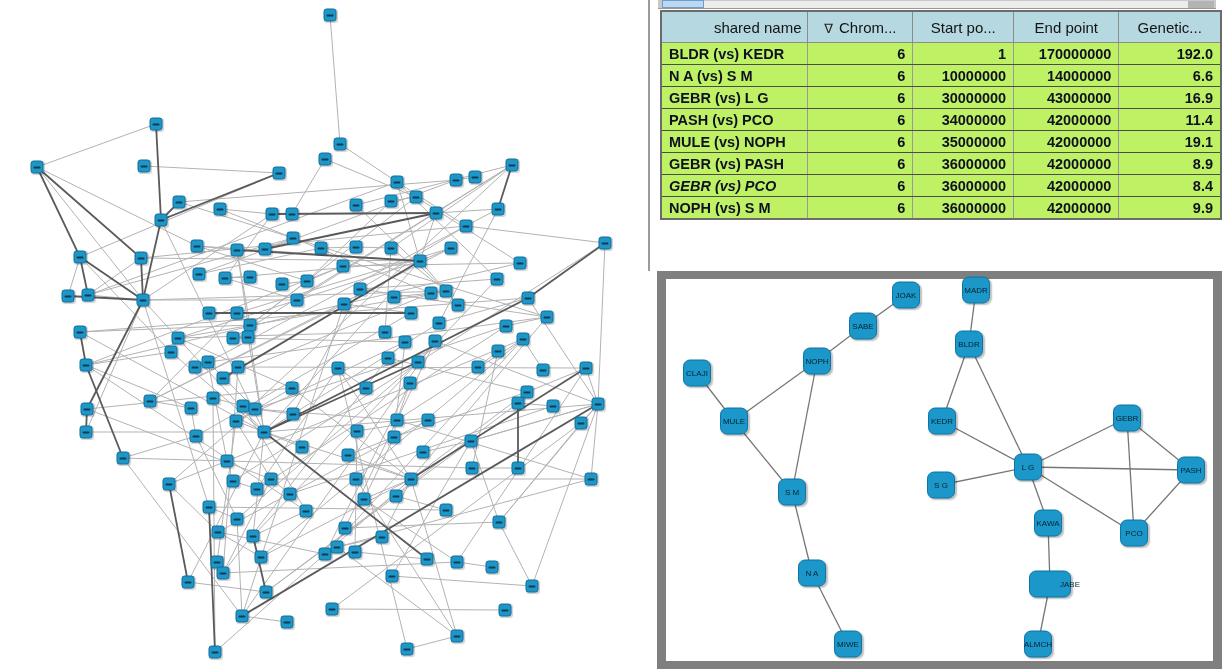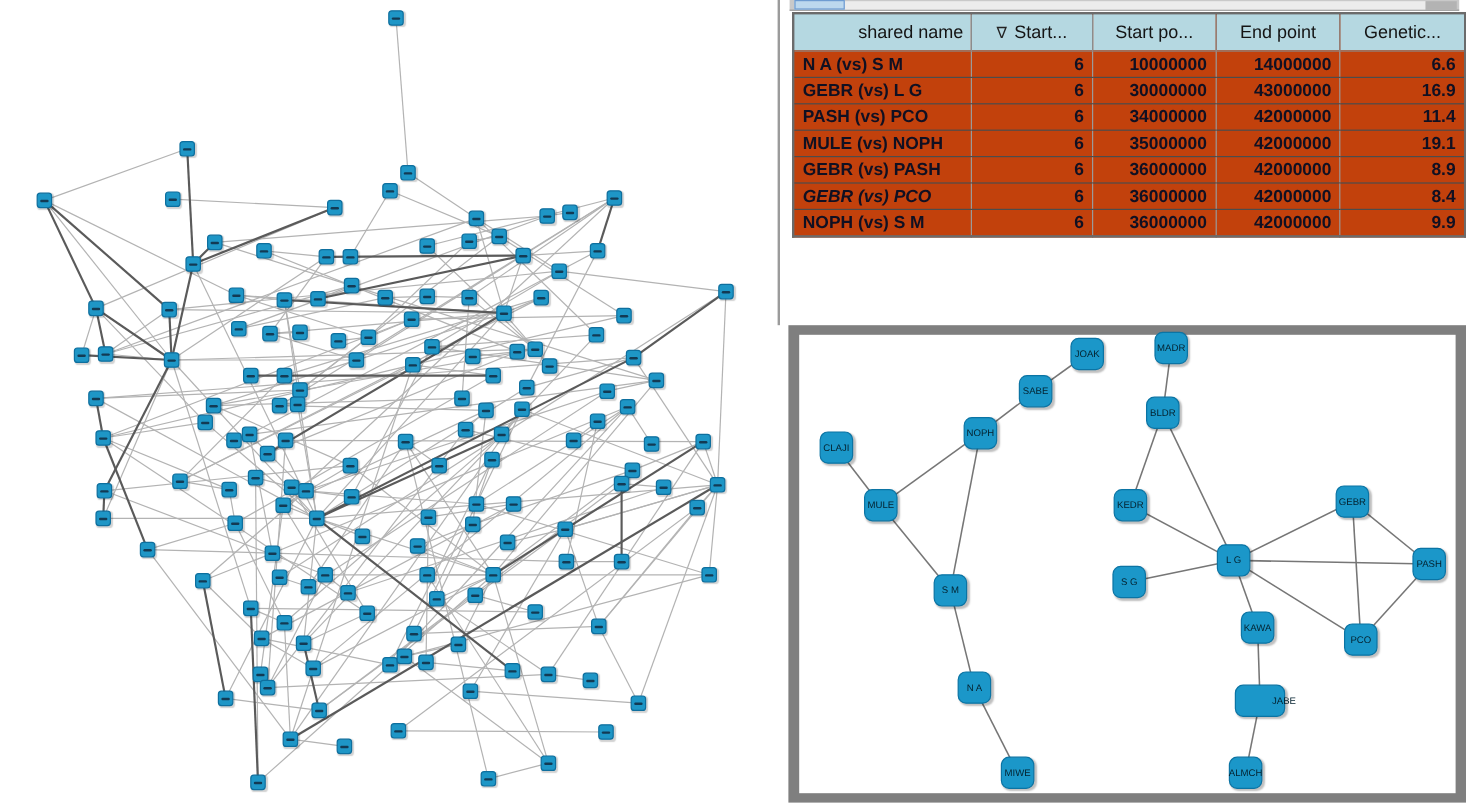--- a/index.html
+++ b/index.html
@@ -22,21 +22,21 @@
   .top-divider{position:absolute;left:648px;top:0;width:2px;height:271px;background:#9b9b9b;}
   
   .table-panel{position:absolute;left:658px;top:0;width:564px;height:271px;background:#fff;}
   .hscroll{position:absolute;left:0;top:0;width:558px;height:9px;background:#c9c9c9;
     border-bottom:1px solid #9a9a9a;box-sizing:border-box;}
   .hscroll-inner{position:absolute;left:46px;top:1px;right:28px;height:7px;background:#ececec;}
   .hscroll-thumb{position:absolute;left:4px;top:0px;width:42px;height:8px;
     background:#bcd8ee;border:1px solid #6e9cd1;box-sizing:border-box;}
   .hscroll-btn{position:absolute;right:2px;top:1px;width:26px;height:7px;background:#b3b3b3;}
   table.attr{border-collapse:collapse;position:absolute;left:2px;top:10px;
-    border:2px solid #6b6b6b;background:#c2410c;table-layout:fixed;}
+    border:2px solid #6b6b6b;background:#bef264;table-layout:fixed;}
   table.attr th{
     background:#b5d8e1;border:1px solid #8c8c8c;height:30px;
     font-size:15px;font-weight:400;color:#141414;padding:0 6px;white-space:nowrap;overflow:hidden;
   }
   table.attr td{
     border-left:1px solid #9a9a9a;border-right:1px solid #9a9a9a;
     border-top:1px solid #4c4c4c;border-bottom:1px solid #4c4c4c;
     height:21px;font-size:14.5px;font-weight:700;color:#101022;
     padding:0 7px;white-space:nowrap;overflow:hidden;
   }
@@ -484,27 +484,34 @@
 <div class="table-panel">
   <div class="hscroll">
     <div class="hscroll-inner"></div>
     <div class="hscroll-thumb"></div>
     <div class="hscroll-btn"></div>
   </div>
   <table class="attr">
     <thead>
         <tr id="attr-head">
           <th class="h-right" style="width: 142px;"><span>shared name</span></th>
-          <th class="h-center" style="width: 104px;"><span class="filter-glyph">∇</span><span>Start...</span></th>
+          <th class="h-center" style="width: 104px;"><span class="filter-glyph">∇</span><span>Chrom...</span></th>
           <th class="h-center" style="width: 101px;"><span>Start po...</span></th>
           <th class="h-center" style="width: 103px;"><span>End point</span></th>
           <th class="h-center" style="width: 104px;"><span>Genetic...</span></th>
         </tr>
       </thead>
     <tbody id="attr-body">
+        <tr>
+          <td class="c-left" style="width: 142px;">BLDR (vs) KEDR</td>
+          <td class="c-right" style="width: 104px;">6</td>
+          <td class="c-right" style="width: 101px;">1</td>
+          <td class="c-right" style="width: 103px;">170000000</td>
+          <td class="c-right" style="width: 104px;">192.0</td>
+        </tr>
         <tr>
           <td class="c-left" style="width: 142px;">N A (vs) S M</td>
           <td class="c-right" style="width: 104px;">6</td>
           <td class="c-right" style="width: 101px;">10000000</td>
           <td class="c-right" style="width: 103px;">14000000</td>
           <td class="c-right" style="width: 104px;">6.6</td>
         </tr>
         <tr>
           <td class="c-left" style="width: 142px;">GEBR (vs) L G</td>
           <td class="c-right" style="width: 104px;">6</td>

